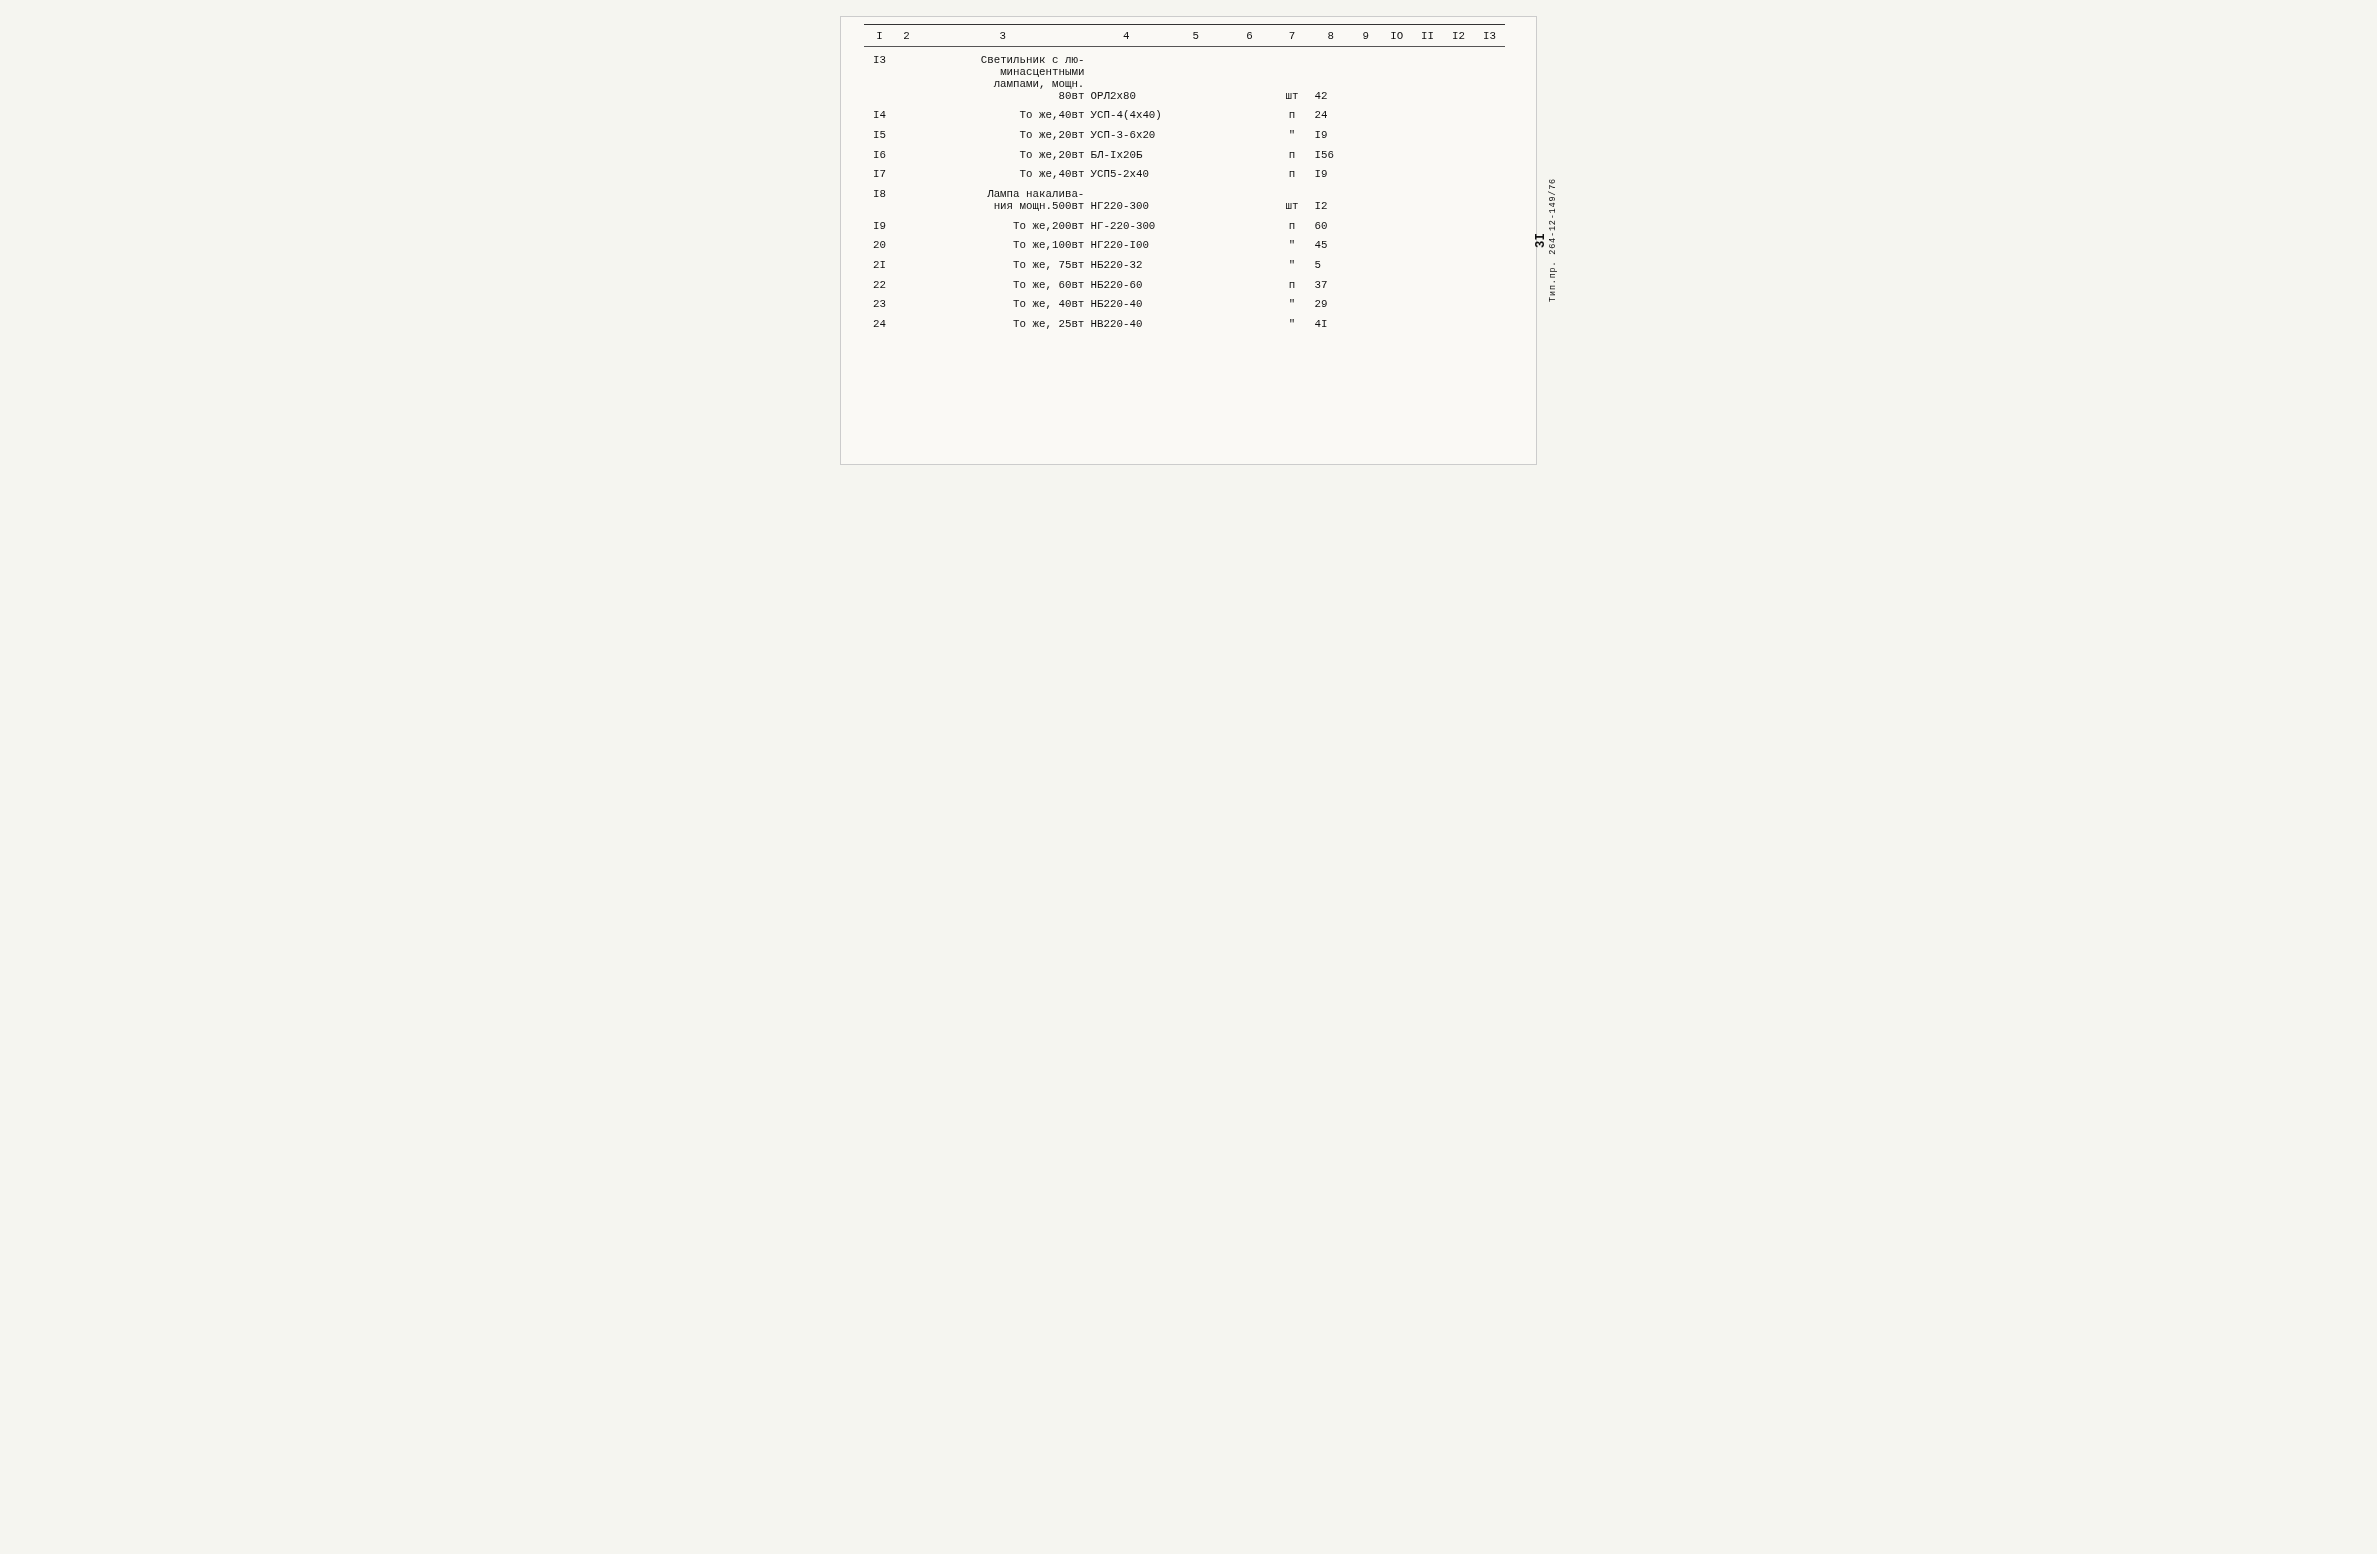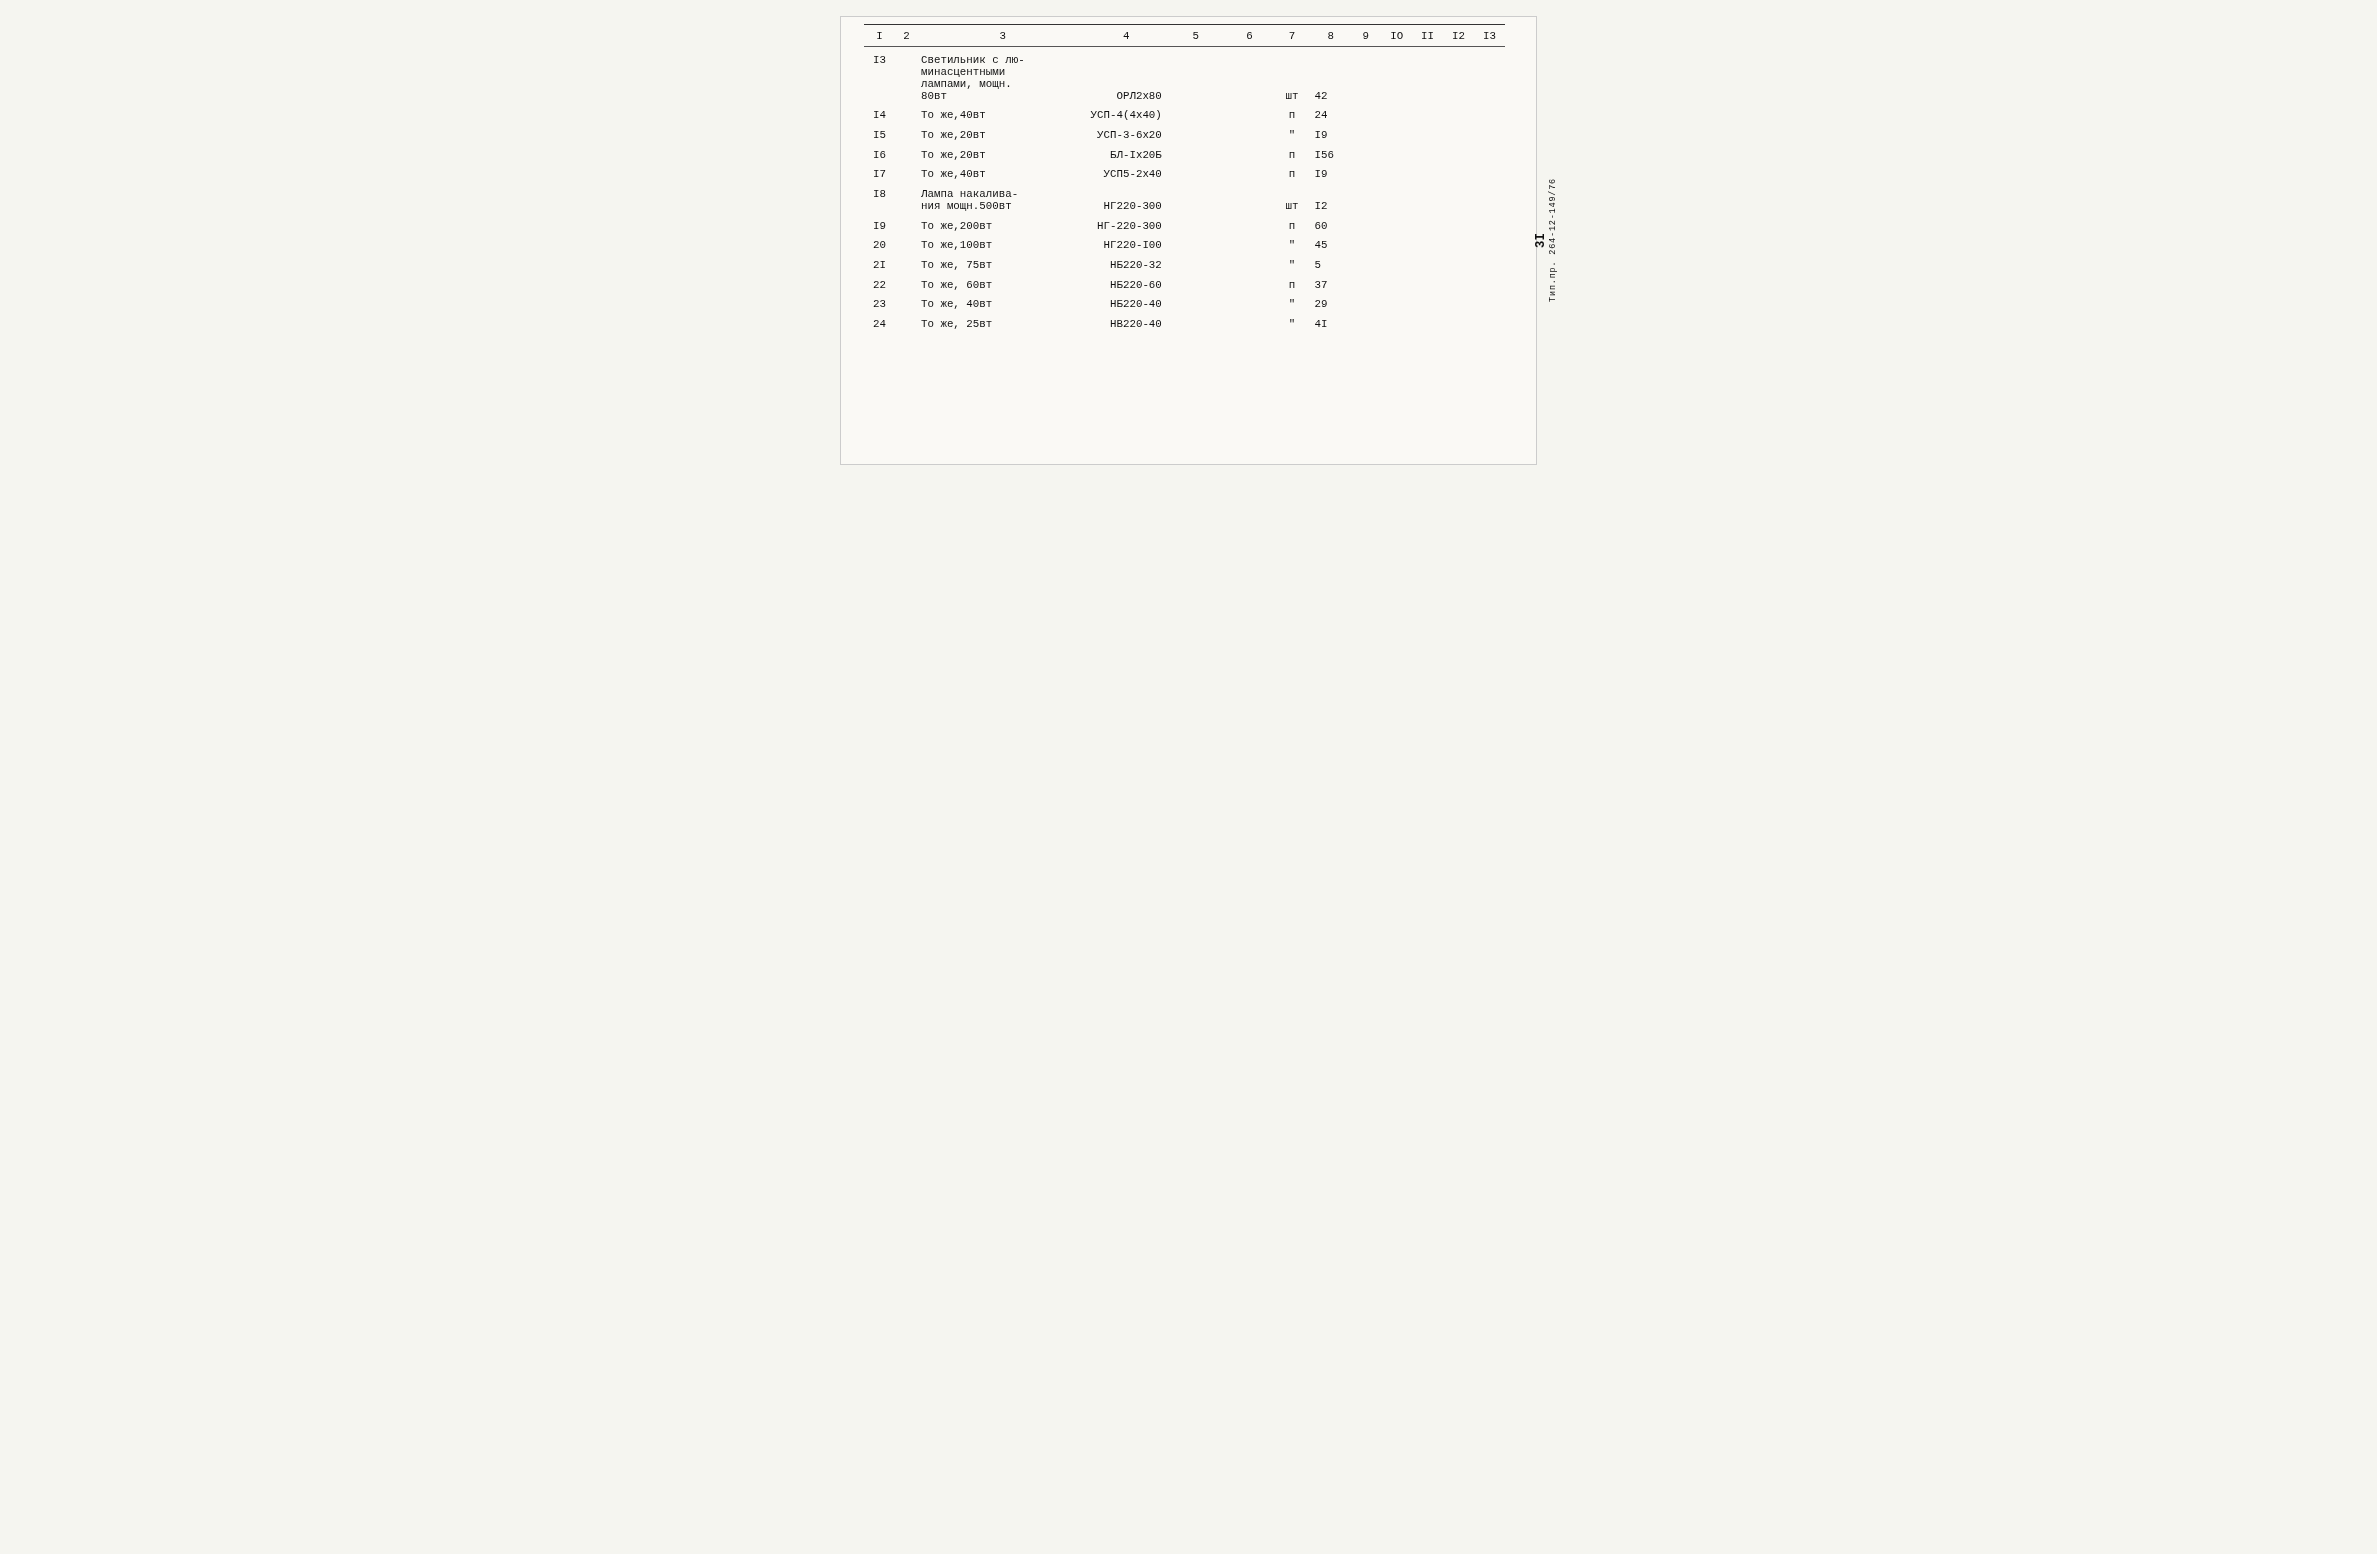--- a/index.html
+++ b/index.html
@@ -35,22 +35,22 @@
       text-align: center;
       font-weight: normal;
       vertical-align: bottom;
     }
     .table-container tbody tr td {
       padding: 3.1px 3.1px;
       vertical-align: top;
     }
     .col-1 { width: 31px; text-align: center; }
     .col-2 { width: 23px; text-align: center; }
-    .col-3 { width: 170px; text-align: left; }
-    .col-4 { width: 77px; text-align: right; }
+    .col-3 { width: 170px; text-align: right; }
+    .col-4 { width: 77px; text-align: left; }
     .col-5 { width: 62px; text-align: left; }
     .col-6 { width: 46px; text-align: center; }
     .col-7 { width: 39px; text-align: center; }
     .col-8 { width: 39px; text-align: left; }
     .col-9 { width: 31px; text-align: center; }
     .col-10 { width: 31px; text-align: center; }
     .col-11 { width: 31px; text-align: center; }
     .col-12 { width: 31px; text-align: center; }
     .col-13 { width: 31px; text-align: center; }
 

